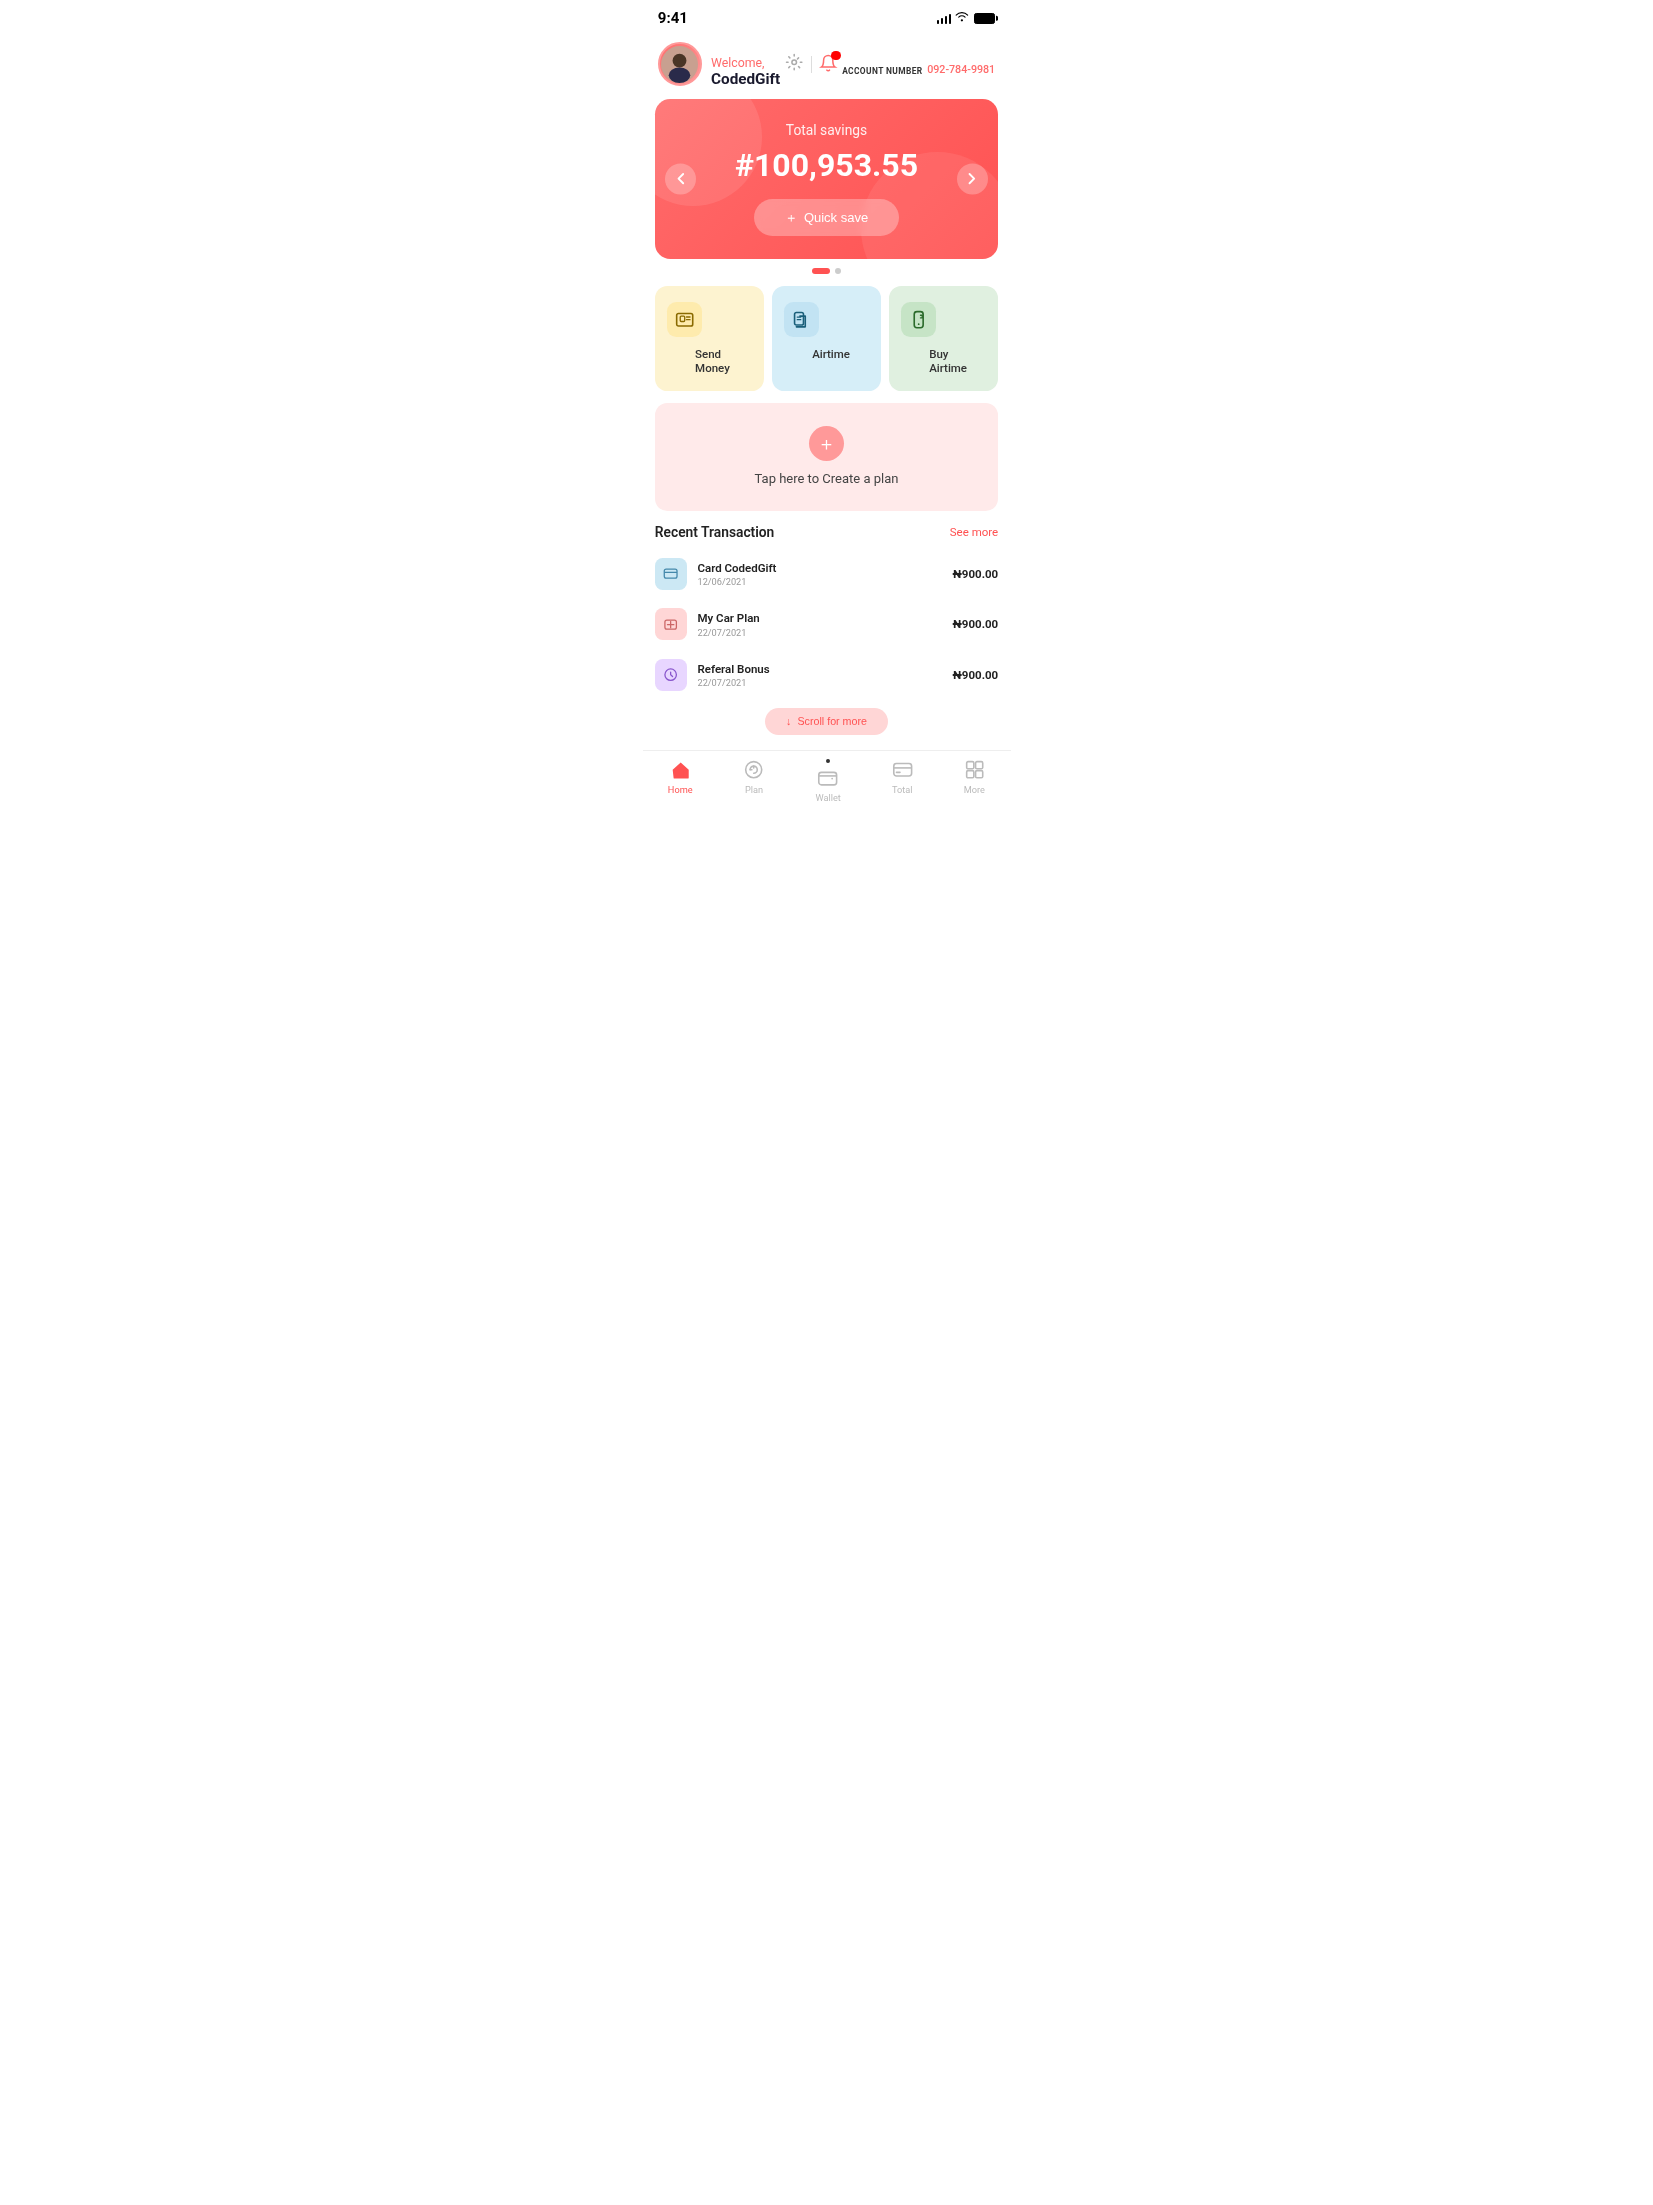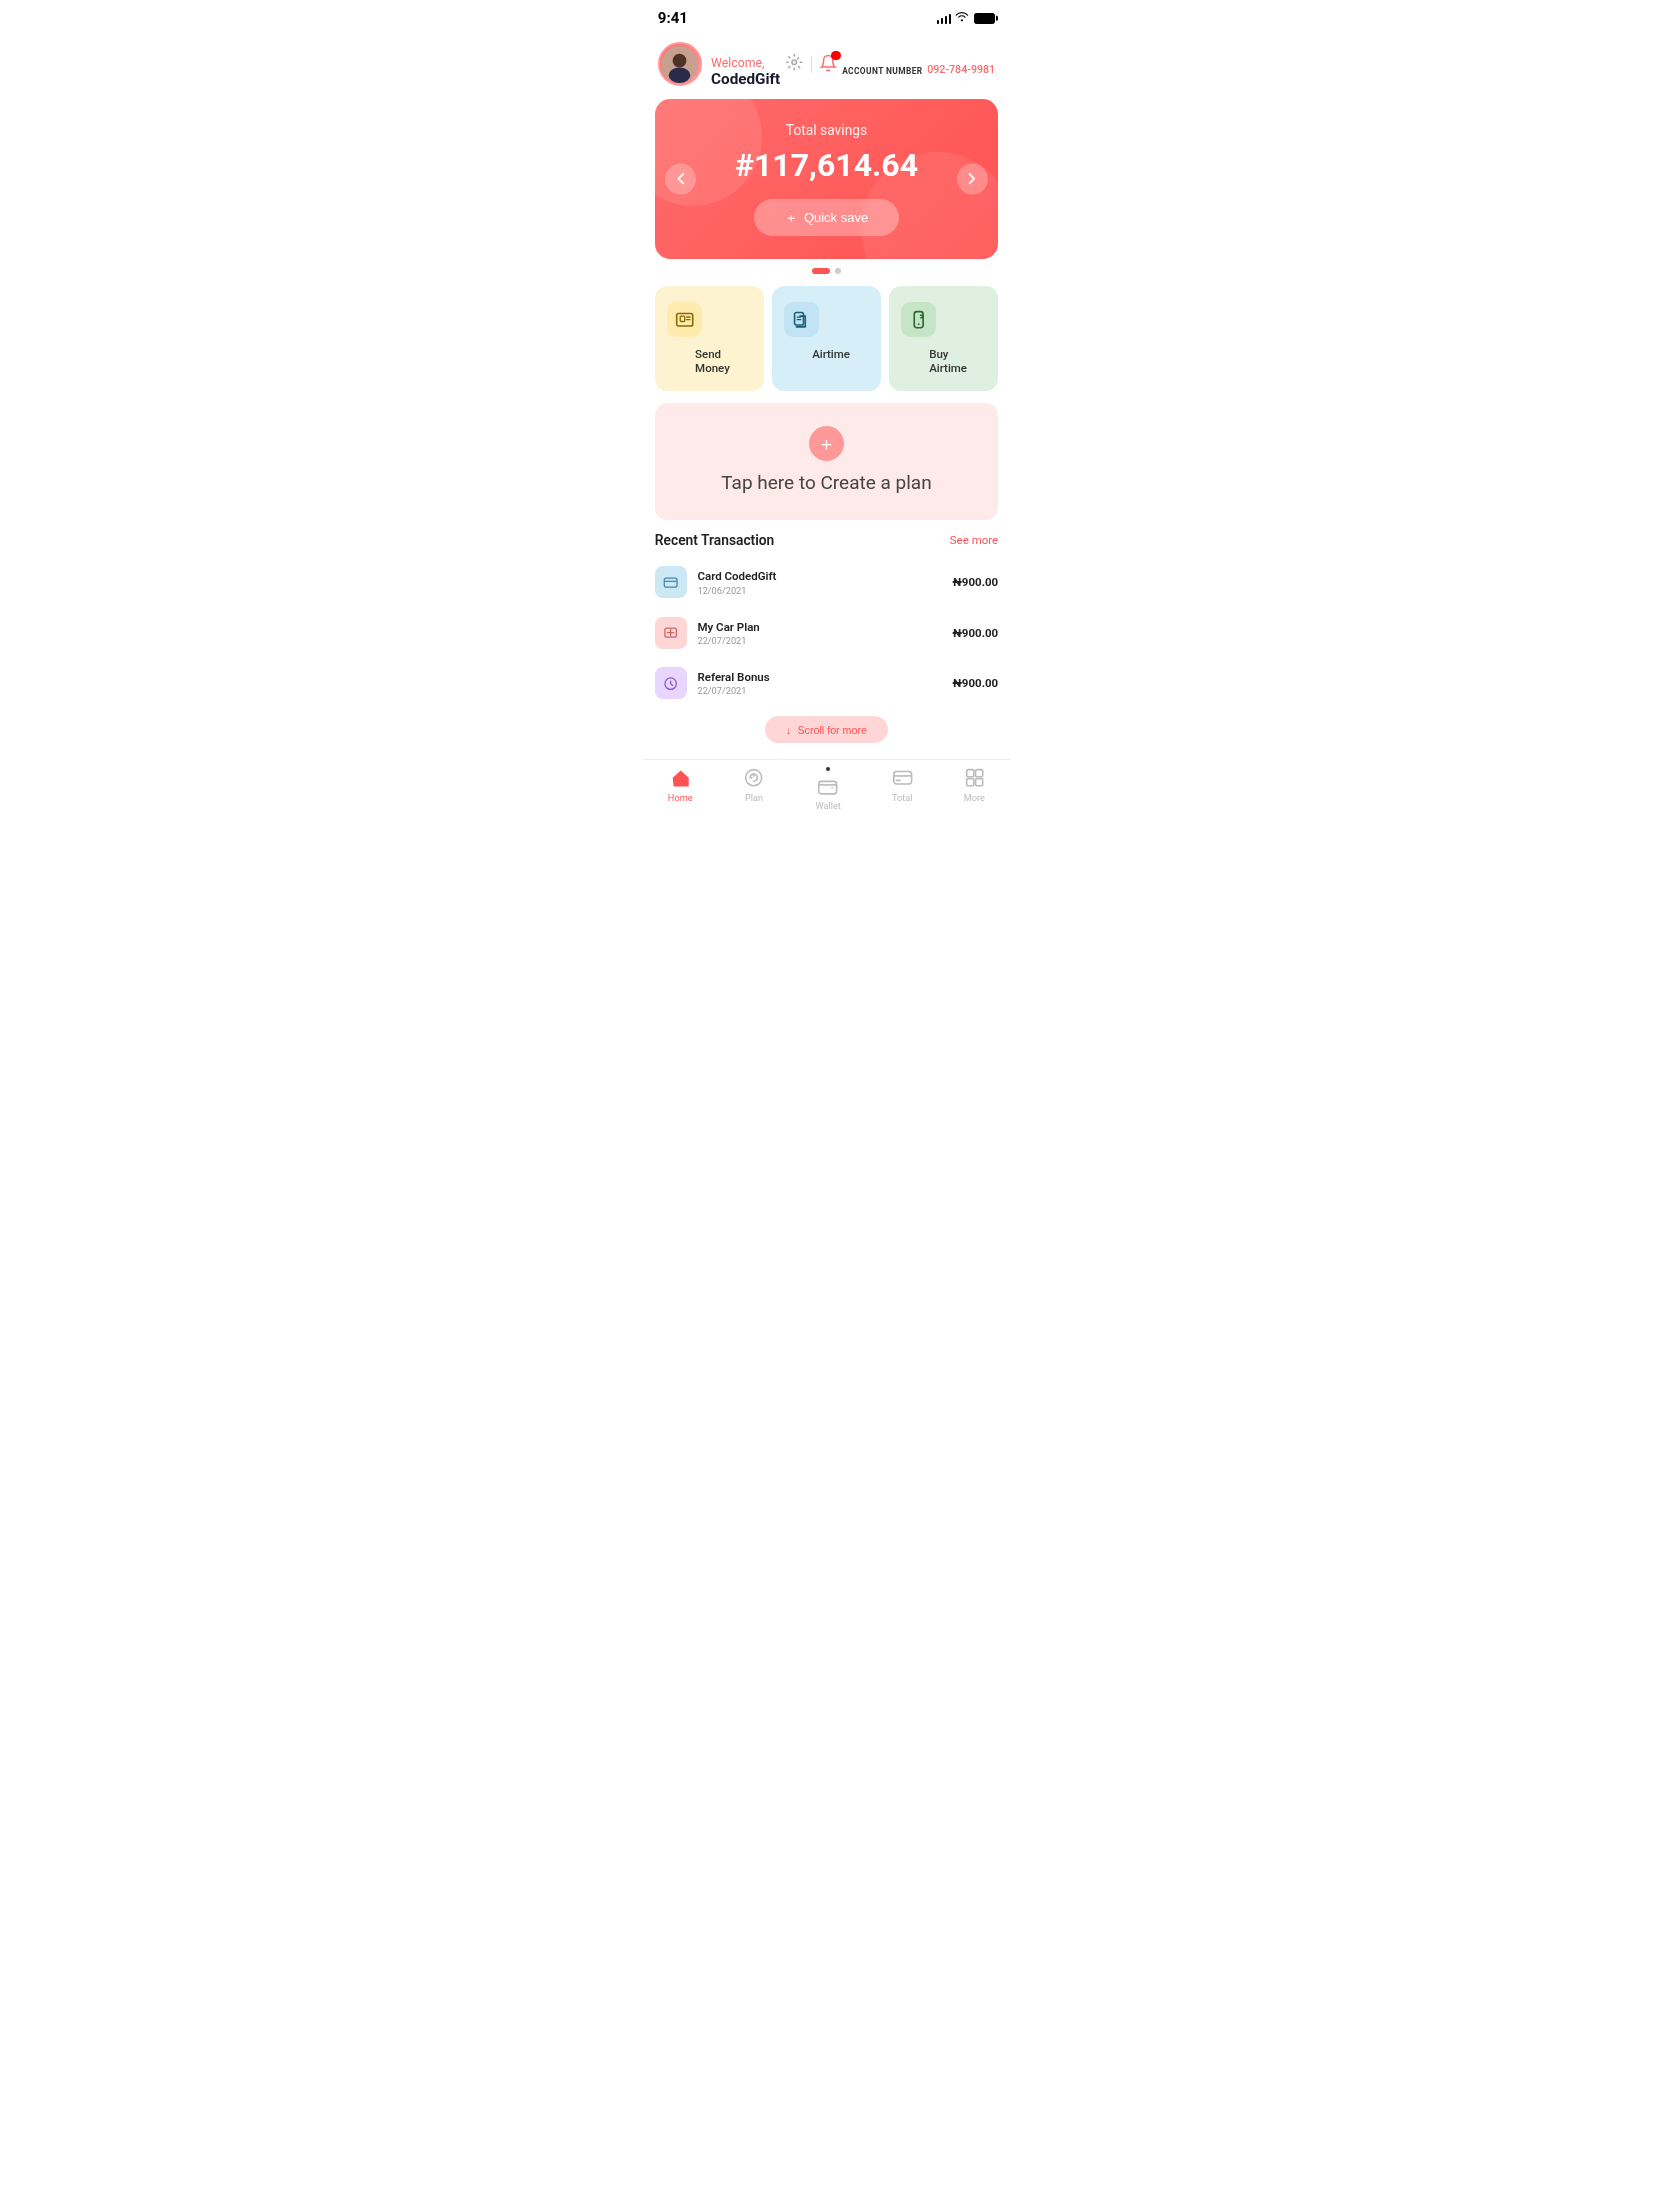--- a/index.html
+++ b/index.html
@@ -315,21 +315,21 @@
       height: 35px;
       background: #ff9999;
       border-radius: 50%;
       display: flex;
       align-items: center;
       justify-content: center;
       color: #fff;
       font-size: 18.4px;
     }
     .create-plan-text {
-      font-size: 19px;
+      font-size: 13px;
       color: #444;
       text-align: center;
       line-height: 1.4;
     }
 
     
     .recent-header {
       display: flex;
       justify-content: space-between;
       align-items: center;
@@ -499,21 +499,21 @@
   </div>
 </div>
 
 <div class="savings-card">
   <div class="arrow-btn arrow-left">
     <svg width="7.7" height="12.3" viewBox="0 0 10 16" fill="none">
       <path d="M8 2L2 8l6 6" stroke="#fff" stroke-width="2.5" stroke-linecap="round" stroke-linejoin="round"></path>
     </svg>
   </div>
   <div class="savings-label">Total savings</div>
-  <div class="savings-amount">#117,614.64</div>
+  <div class="savings-amount">#100,953.55</div>
   <button class="quick-save-btn">
     <span>＋</span>
     <span>Quick save</span>
   </button>
   <div class="arrow-btn arrow-right">
     <svg width="7.7" height="12.3" viewBox="0 0 10 16" fill="none">
       <path d="M2 2l6 6-6 6" stroke="#fff" stroke-width="2.5" stroke-linecap="round" stroke-linejoin="round"></path>
     </svg>
   </div>
 </div>

